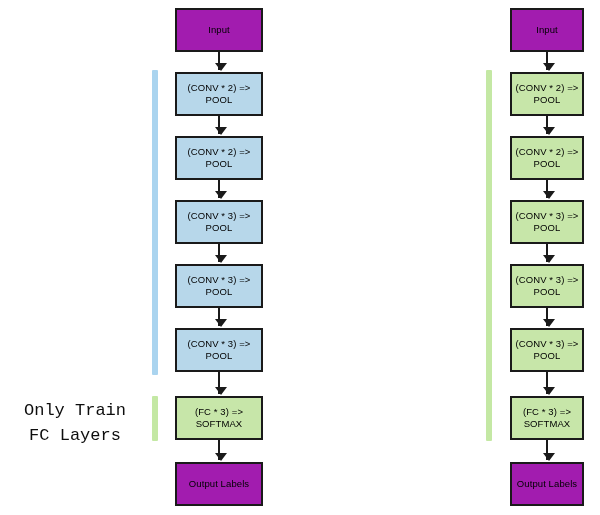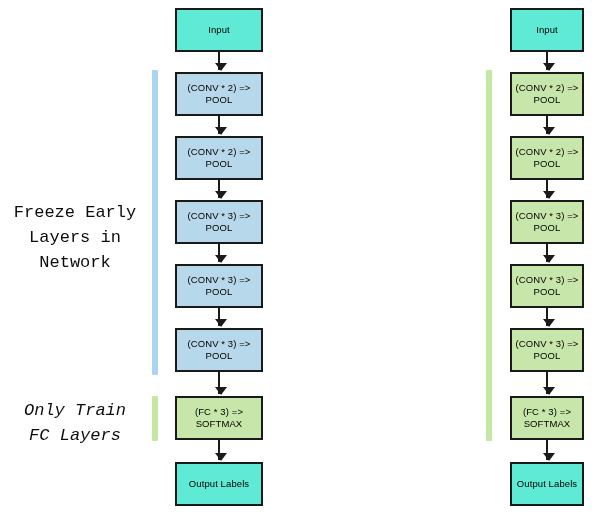--- a/index.html
+++ b/index.html
@@ -28,21 +28,21 @@
     display: flex;
     align-items: center;
     justify-content: center;
     text-align: center;
     font-size: 9.5px;
     line-height: 12px;
     color: #000000;
     letter-spacing: 0.1px;
     white-space: pre-line;
   }
-  .node.plain  { background: #5eead4; }
+  .node.plain  { background: #a21caf; }
   .node.blue   { background: #b7d7ea; }
   .node.green  { background: #c7e6a9; }
 
   
   .arrow {
     position: absolute;
     width: 0;
     border-left: 2px solid #1a1a1a;
   }
   .arrow::after {
@@ -77,24 +77,21 @@
   }
 </style>
 </head>
 <body>
 
 <div class="stage">
 
   <div class="bar blue" style="left:152px; top:70px; width:6px; height:305px;"></div>
   <div class="bar green" style="left:152px; top:396px; width:6px; height:45px;"></div>
 
-  <div class="annot" style="left:0px; top:200px; width:150px;">Freeze Early
-Layers in
-Network</div>
-  <div class="annot" style="left:0px; top:398px; width:150px;font-style:italic;">Only Train
+  <div class="annot" style="left:0px; top:398px; width:150px;">Only Train
 FC Layers</div>
 
   <div class="node plain" style="left:175px; top:8px; width:88px; height:44px;">Input</div>
   <div class="arrow" style="left:218px; top:52px; height:18px;"></div>
 
   <div class="node blue" style="left:175px; top:72px; width:88px; height:44px;">(CONV * 2) =&gt;
 POOL</div>
   <div class="arrow" style="left:218px; top:116px; height:18px;"></div>
 
   <div class="node blue" style="left:175px; top:136px; width:88px; height:44px;">(CONV * 2) =&gt;

